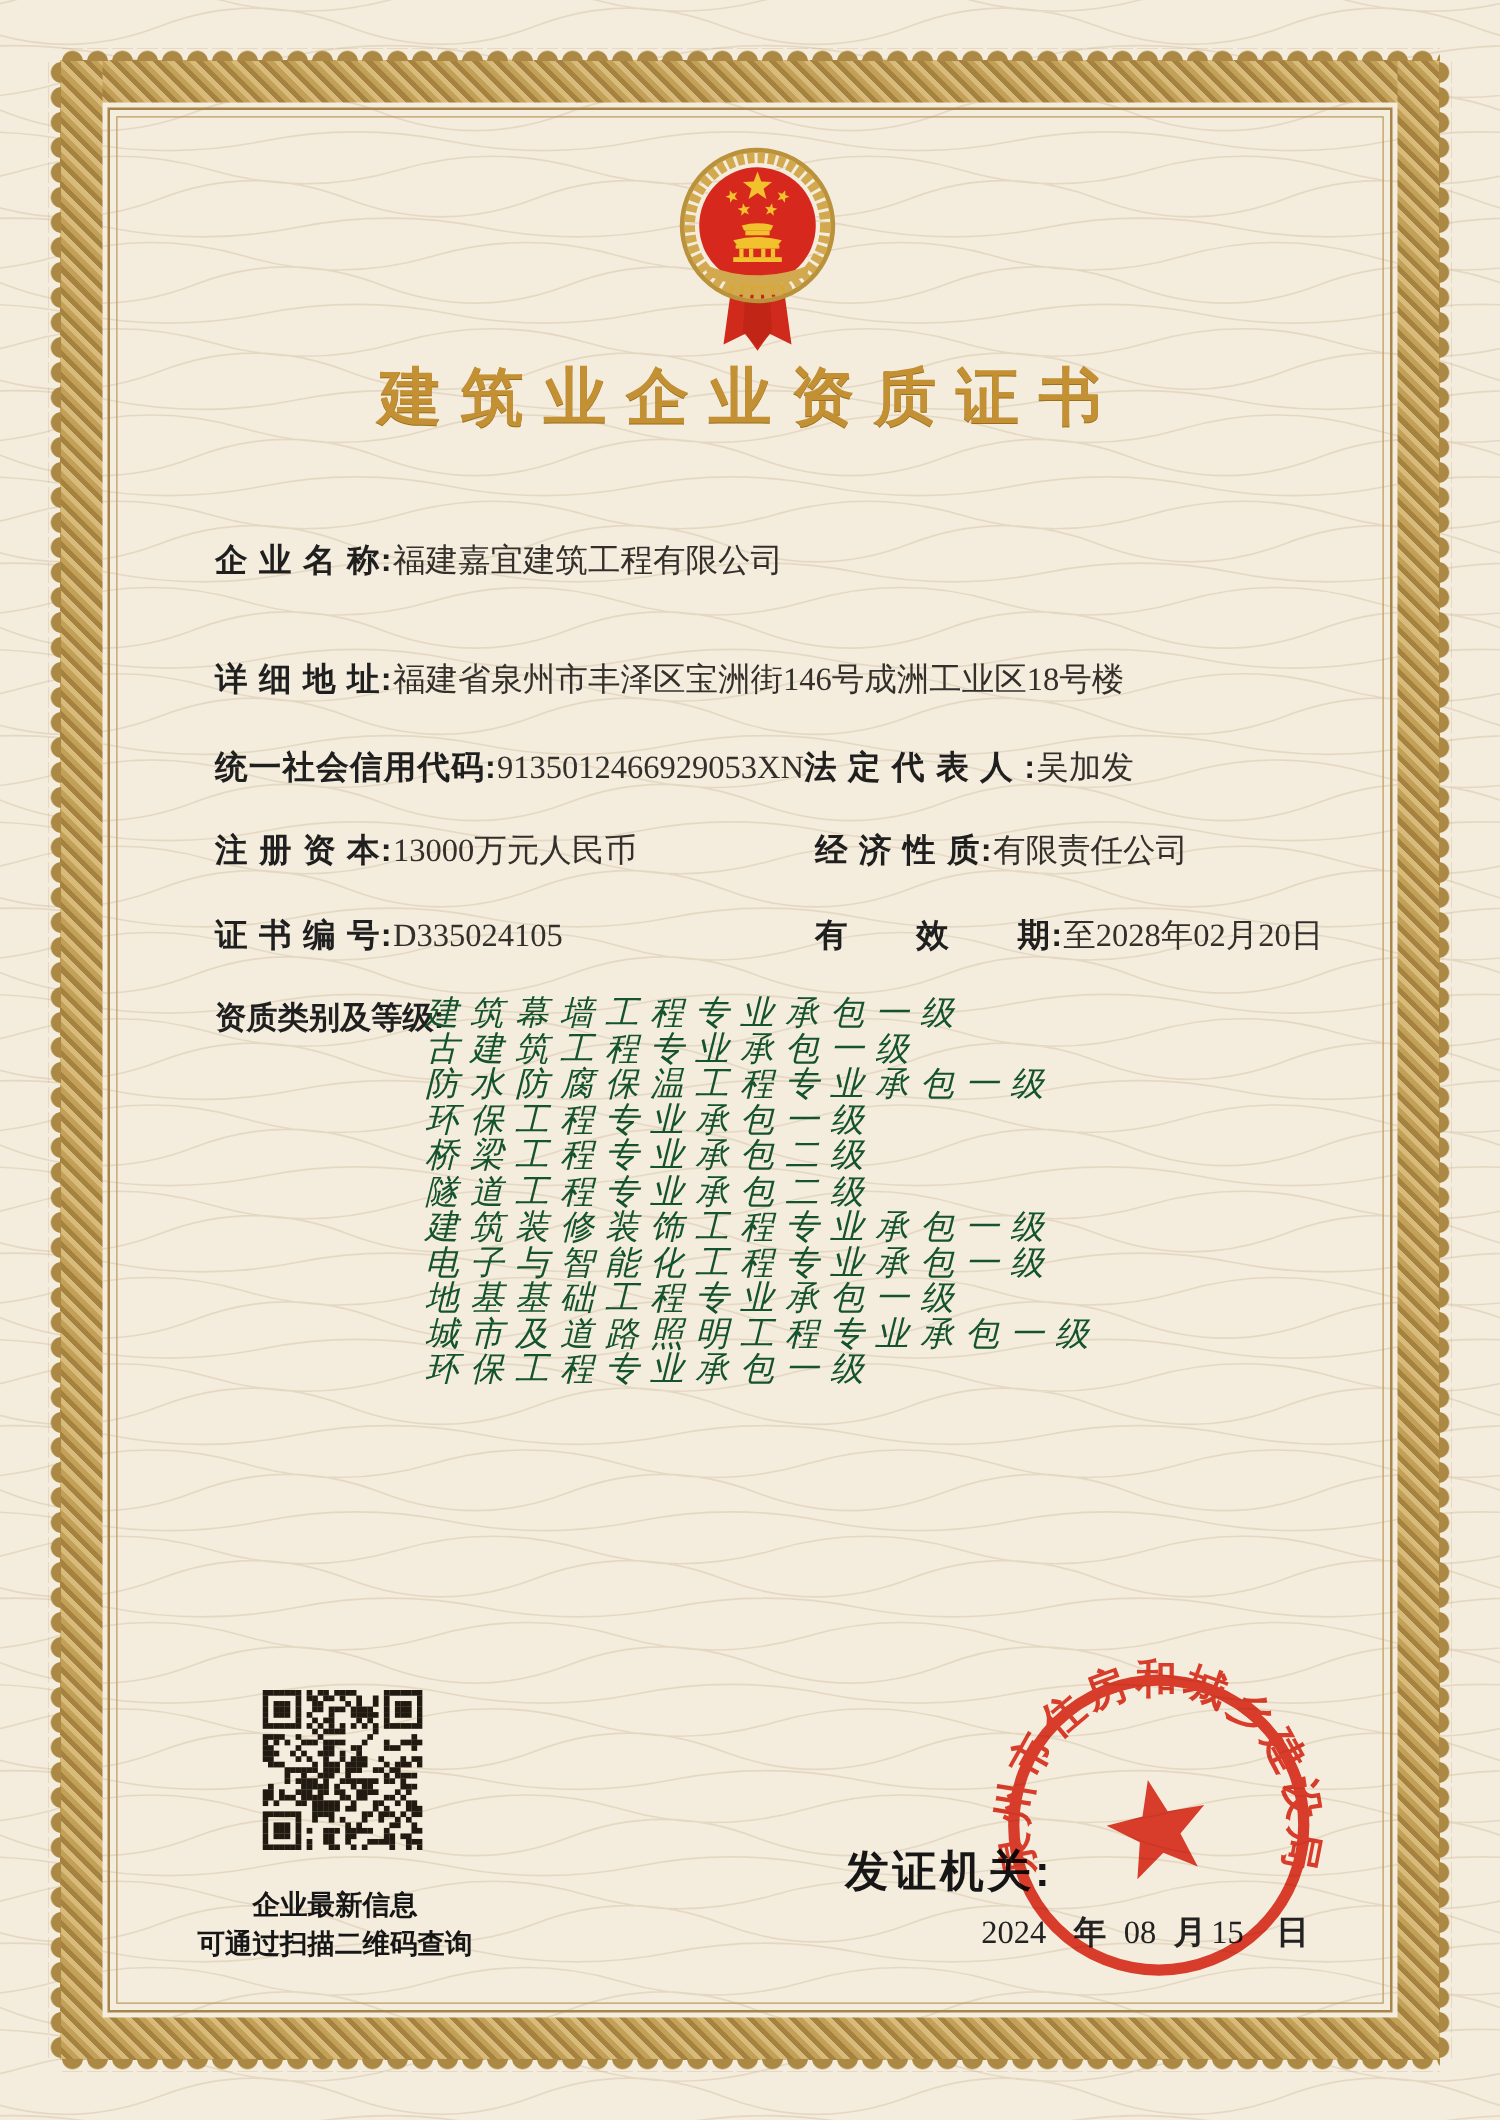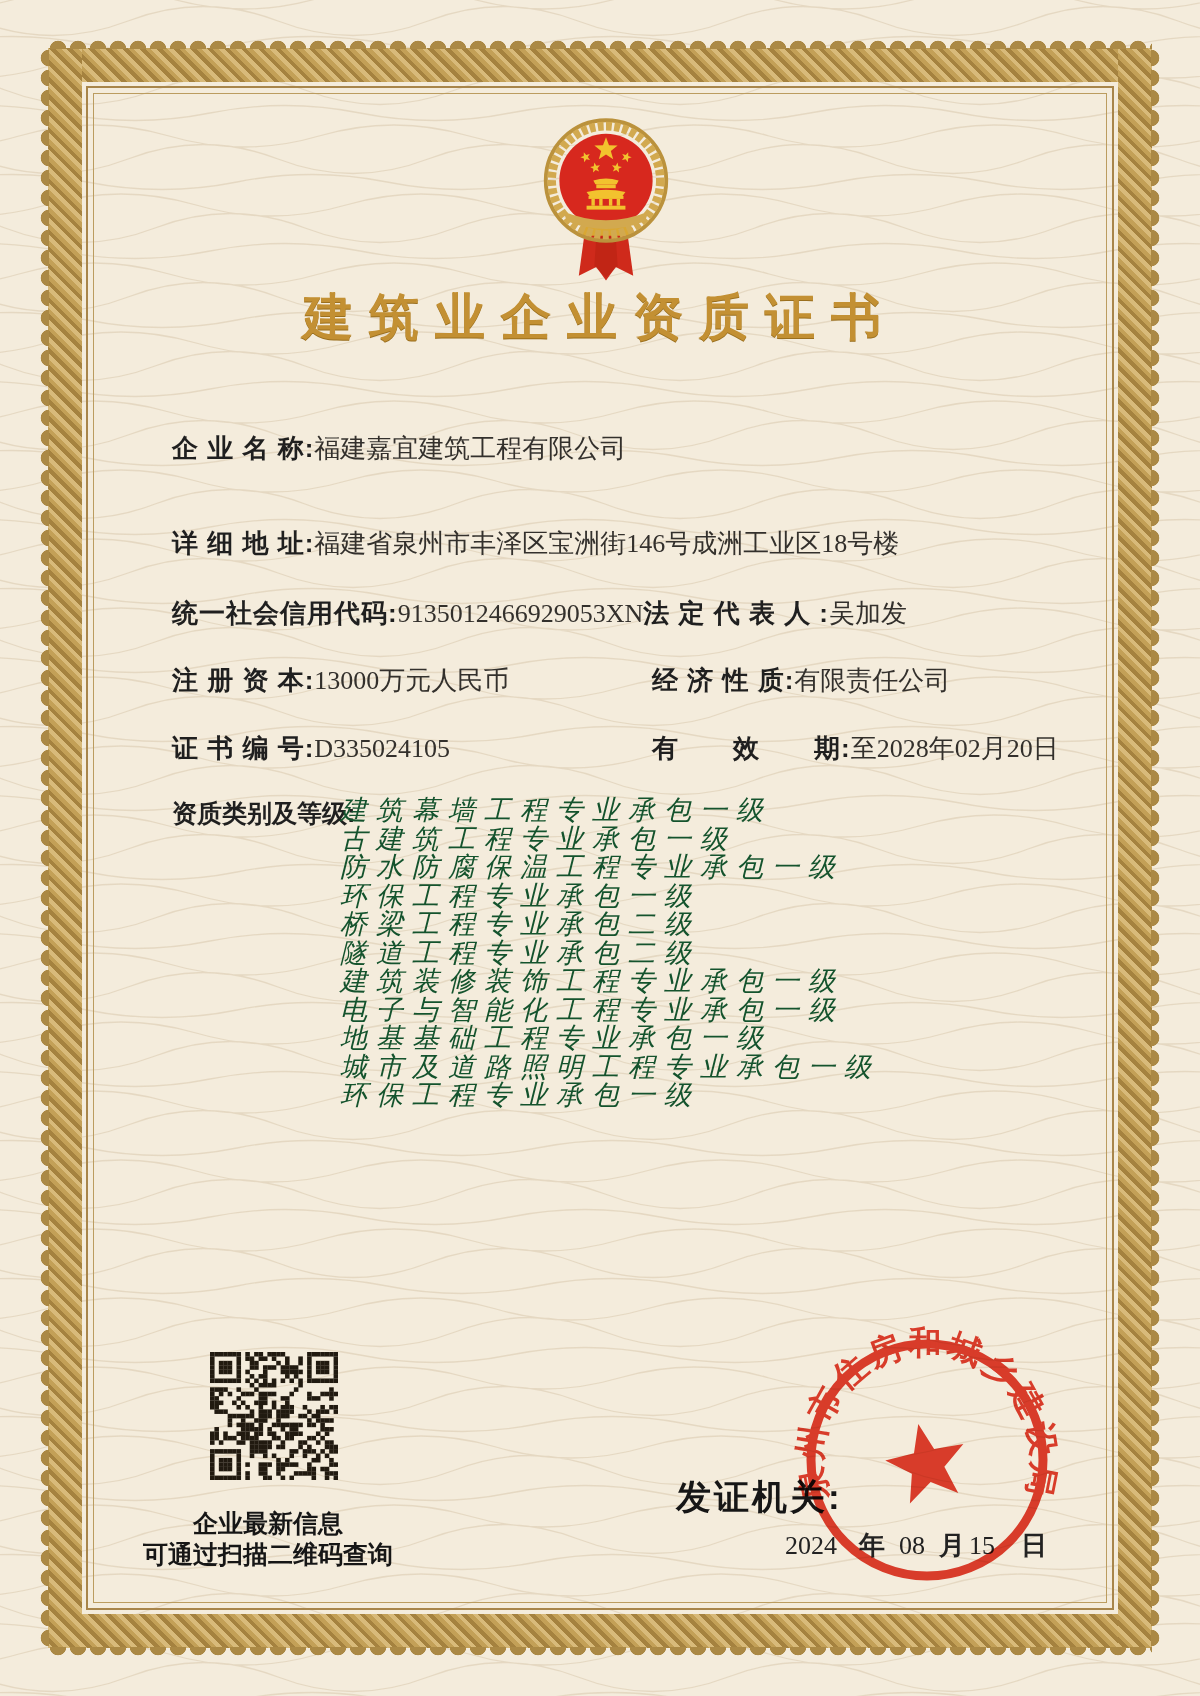--- a/index.html
+++ b/index.html
@@ -39,21 +39,21 @@
   .val{font-family:"Liberation Serif",serif;color:#33302c;}
   .pair2{position:absolute;left:480px;top:0;}
   .r1{top:432px;text-align:right;} .r2{top:527px;} .r3{top:597px;} .r4{top:664px;} .r5{top:732px;}
   .qual-label{position:absolute;left:172px;top:797px;z-index:2;font-size:25px;
               font-family:"Liberation Sans",sans-serif;font-weight:bold;color:#1f1f1f;}
   #qual-list{position:absolute;left:340px;top:796px;z-index:2;}
   .qual-item{font-size:27px;line-height:28.5px;letter-spacing:9px;color:#14532d;
              font-family:"Liberation Serif",serif;white-space:nowrap;font-style:italic;}
   #qr{position:absolute;left:210px;top:1352px;width:128px;height:128px;z-index:2;}
   .qr-note{position:absolute;left:118px;top:1508px;width:300px;z-index:2;text-align:center;
-           font-family:"Liberation Sans",sans-serif;font-weight:bold;font-size:25px;
+           font-family:"Liberation Sans",sans-serif;font-weight:bold;font-size:22px;
            line-height:31px;color:#161616;}
   .issuer{position:absolute;left:676px;top:1474px;z-index:2;font-size:35px;letter-spacing:3px;
           font-family:"Liberation Sans",sans-serif;font-weight:bold;color:#161616;}
   .date{position:absolute;left:785px;top:1528px;z-index:2;font-size:26px;white-space:nowrap;color:#222;}
   .date .num{font-family:"Liberation Serif",serif;}
   .date .unit{font-family:"Liberation Sans",sans-serif;font-weight:bold;}
   .date .g22{margin-left:22px;} .date .g14{margin-left:14px;} .date .g4{margin-left:4px;}
   .date .g26{margin-left:26px;}
   #seal{position:absolute;left:792px;top:1325px;width:270px;height:270px;z-index:3;
         mix-blend-mode:multiply;opacity:.92;}

